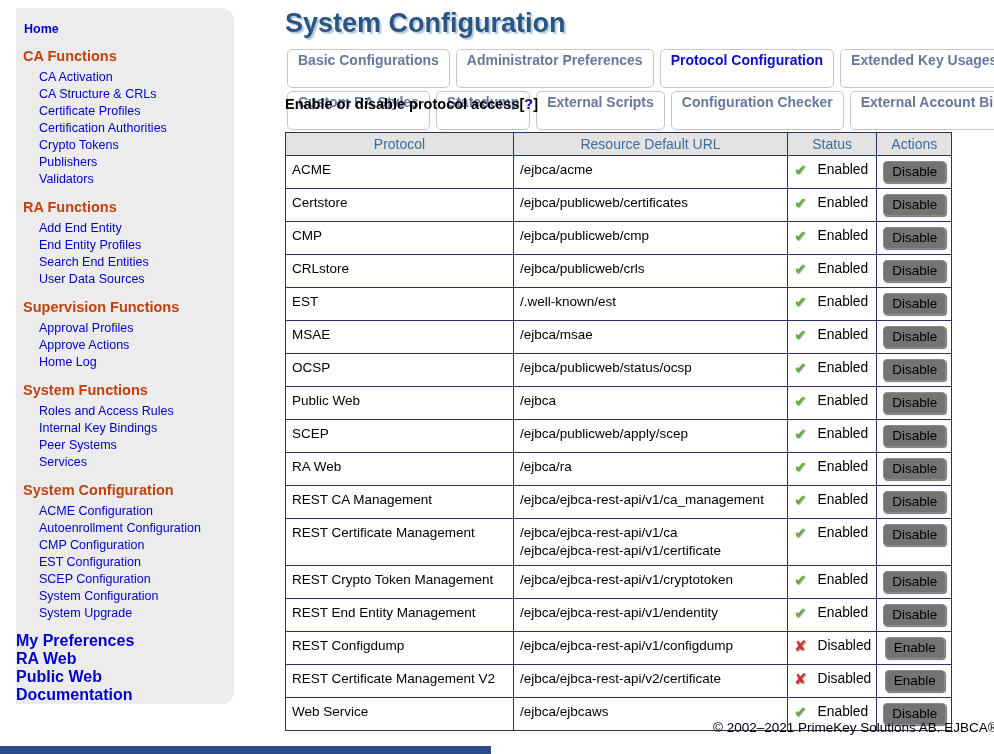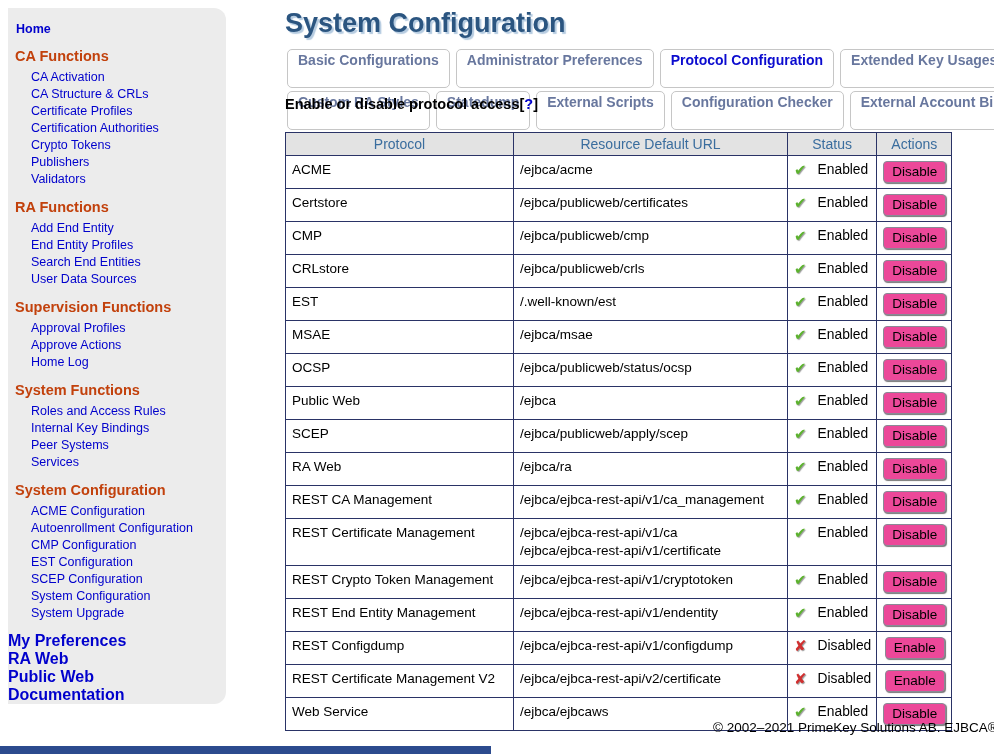--- a/index.html
+++ b/index.html
@@ -6,21 +6,21 @@
   html,body { margin:0; padding:0; }
   body {
     width:994px; height:754px; overflow:hidden; position:relative;
     background:#ffffff;
     font-family:"Liberation Sans","DejaVu Sans",sans-serif;
     color:#000;
   }
 
   
   .sidebar {
-    position:absolute; left:8px; top:8px; width:218px; height:696px;
+    position:absolute; left:16px; top:8px; width:218px; height:696px;
     background:#ececec; border-radius:0 12px 12px 0;
     padding-top:13px;
   }
   .side-home {
     display:block; margin:0 0 0 8px;
     color:#0000cc; font-weight:bold; font-size:12.5px; line-height:16px;
     text-decoration:none; cursor:pointer;
   }
   .side-section-title {
     margin:11px 0 4px 7px;
@@ -77,21 +77,21 @@
   }
   .url-line { white-space:nowrap; }
   .status-wrap { display:flex; align-items:center; gap:11px; }
   .status-icon { font-size:15px; font-weight:bold; line-height:16px; }
   .icon-check { color:#5cb22e; text-shadow:1px 1px 1px #999; }
   .icon-cross { color:#d03030; text-shadow:1px 1px 1px #999; }
   .status-label { font-size:13.8px; }
   .action-cell { text-align:center; vertical-align:middle; padding:3px 4px; }
   .action-btn {
     font-family:inherit; font-size:13.5px; color:#000;
-    background:#ec4899; border:1px solid #8a8a96; border-radius:4px;
+    background:#737373; border:1px solid #8a8a96; border-radius:4px;
     padding:2px 8px 3px; box-shadow:1px 1px 1px #777; cursor:pointer;
   }
 
   .copyright {
     position:absolute; left:713px; top:720px;
     font-size:13.5px; white-space:nowrap;
   }
   .bottom-bar {
     position:absolute; left:0; top:746px; width:491px; height:8px;
     background:#2c4b8e;

